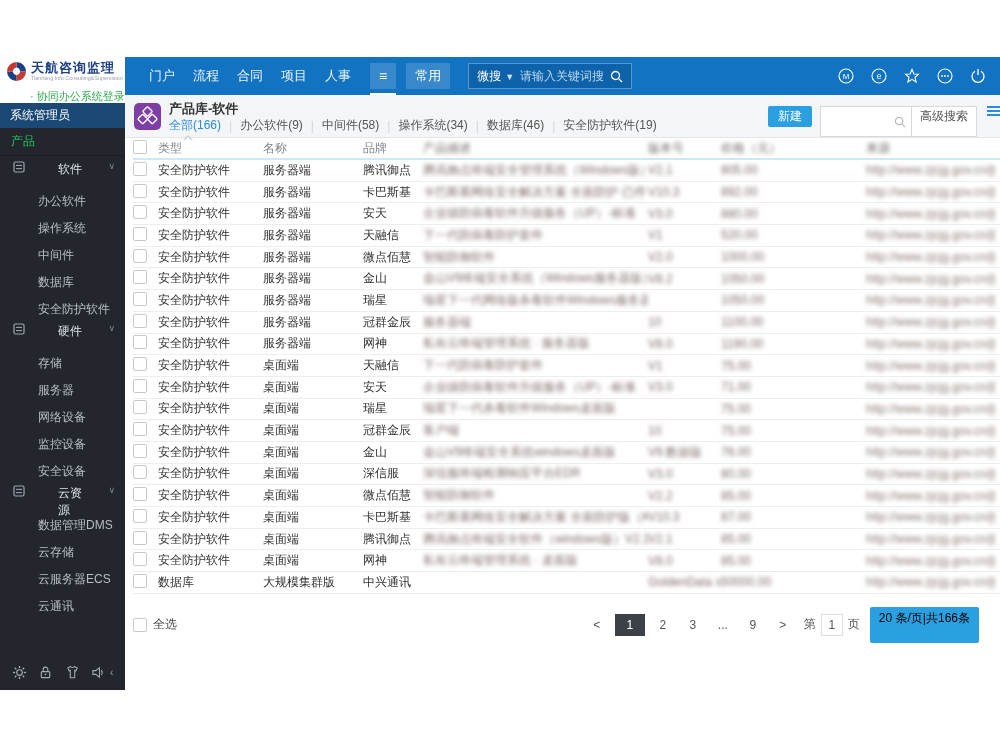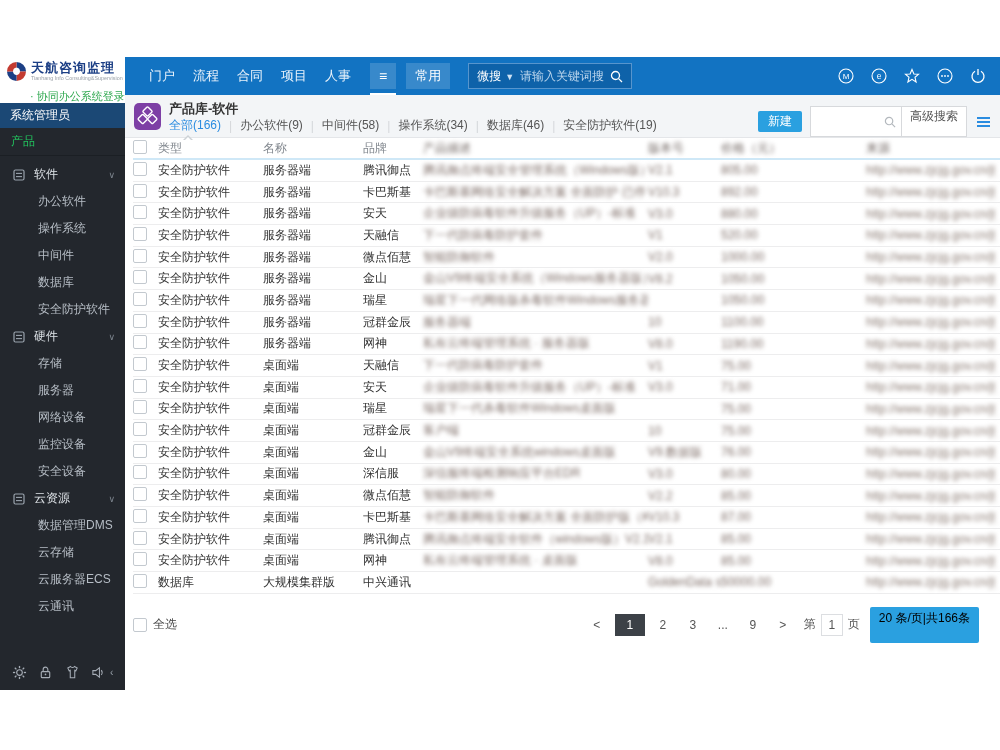--- a/index.html
+++ b/index.html
@@ -25,40 +25,40 @@
   .ts-ph{color:#b9d4ec;white-space:nowrap;}
   .ts-mag{margin-left:6px;display:flex;}
   .top-icons{position:absolute;right:14px;top:0;height:38px;display:flex;align-items:center;gap:17px;}
   .tico{display:flex;cursor:pointer;}
 
   
   .sidebar{position:absolute;top:46px;left:0;width:125px;bottom:0;background:#23272d;}
   .role-band{height:25px;line-height:25px;background:#1b4875;color:#fff;font-size:12px;padding-left:10px;}
   .side-section{height:27px;line-height:27px;color:#22c55e;font-size:12px;padding-left:11px;border-bottom:1px solid #1b1f24;}
   .menu{padding-top:5px;}
-  .m-group{height:27px;display:flex;align-items:center;color:#dde2e7;font-size:12px;cursor:pointer;}
+  .m-group{height:27px;display:flex;align-items:flex-start;color:#dde2e7;font-size:12px;cursor:pointer;gap:24px;}
   .m-group .gicon{margin:0 9px 0 13px;display:flex;}
   .m-group .chev{margin-left:auto;margin-right:10px;color:#7e868f;font-size:9px;}
   .m-item{height:27px;line-height:27px;padding-left:38px;color:#b7bec6;font-size:12px;cursor:pointer;}
   .side-bottom{position:absolute;bottom:0;left:0;right:0;height:36px;display:flex;align-items:center;justify-content:space-evenly;}
   .sb-ico{display:flex;cursor:pointer;}
   .sb-col{color:#9aa3ad;font-size:10px;cursor:pointer;margin-left:-8px;}
 
   
   .main{position:absolute;left:125px;top:38px;right:0;bottom:0;background:#fff;}
   .head{height:42px;background:#f3f5f7;position:relative;border-bottom:1px solid #e4e6e9;}
   .app-ico{position:absolute;left:9px;top:8px;}
   .head-title{position:absolute;left:44px;top:5px;font-size:13px;font-weight:bold;color:#333;}
   .filters{position:absolute;left:44px;top:22px;display:flex;align-items:center;font-size:12px;color:#555;}
   .filter{cursor:pointer;position:relative;padding-bottom:4px;}
   .filter.active{color:#2a8ce0;}
   .filter.active::before{content:"";position:absolute;left:14px;bottom:-2px;border:5px solid transparent;border-bottom-color:#cdd2d6;}
   .filter.active::after{content:"";position:absolute;left:15px;bottom:-3px;border:4px solid transparent;border-bottom-color:#fff;}
   .f-sep{color:#d4d7da;margin:0 8px;padding-bottom:4px;}
-  .head-right{position:absolute;right:10px;top:11px;display:flex;align-items:center;}
+  .head-right{position:absolute;right:0;top:11px;display:flex;}
   .btn-new{background:#2aa0e0;color:#fff;font-size:12px;height:21px;line-height:21px;padding:0 10px;border-radius:2px;cursor:pointer;}
   .mini-search{display:flex;margin-left:8px;height:31px;box-sizing:border-box;}
   .ms-input{width:92px;border:1px solid #d7d9dc;background:#fff;display:flex;align-items:center;justify-content:flex-end;padding-right:5px;box-sizing:border-box;}
   .ms-adv{border:1px solid #d7d9dc;border-left:none;background:#fff;color:#555;font-size:12px;line-height:19px;padding:0 8px;cursor:pointer;white-space:nowrap;}
   .list-toggle{margin-left:10px;display:flex;flex-direction:column;gap:2px;cursor:pointer;}
   .list-toggle i{display:block;width:13px;height:2px;background:#2a8ce0;}
 
   
   .grid-row{display:grid;grid-template-columns:25px 105px 100px 60px 225px 73px 145px 130px;align-items:center;}
   .thead{height:20px;font-size:12px;color:#808archive59;color:#80868d;border-bottom:2px solid #cfe8f7;margin:0 0 0 8px;}

